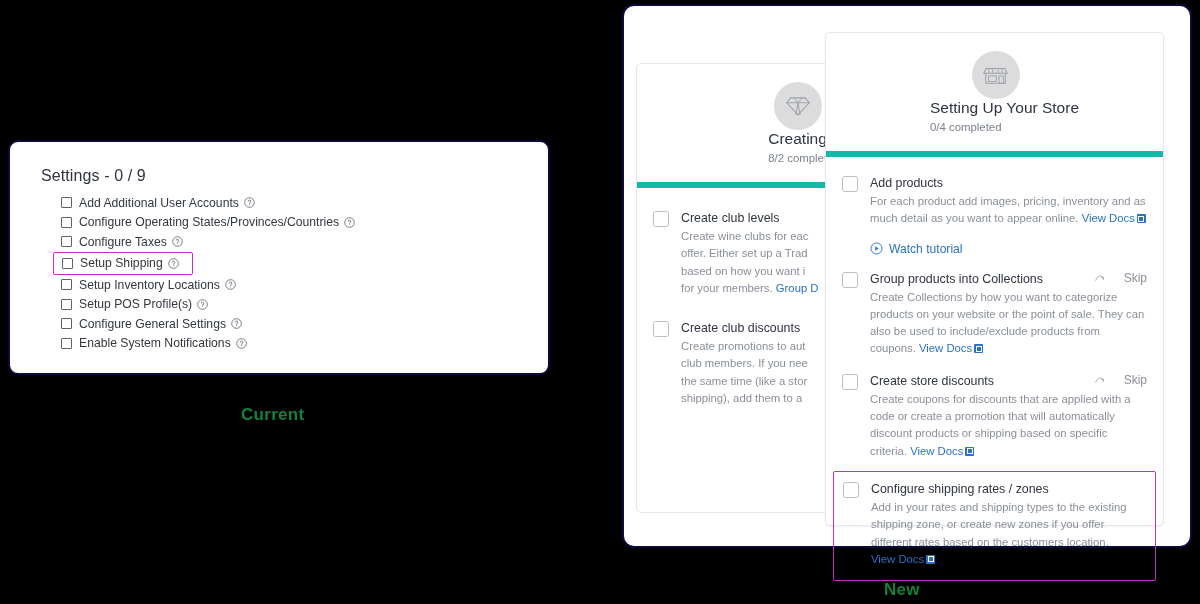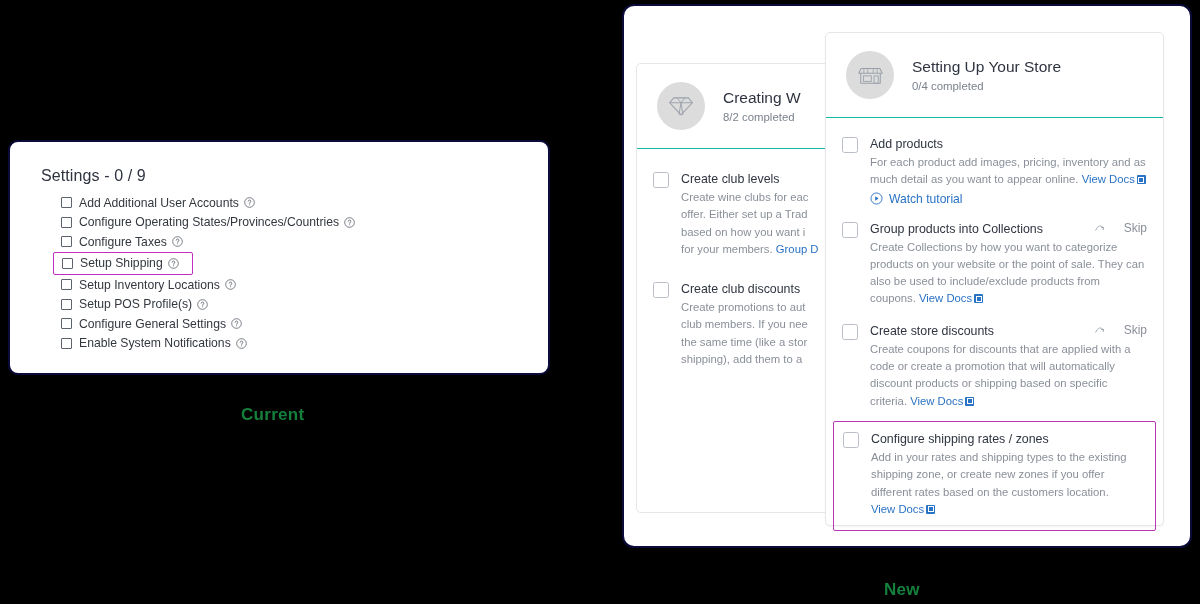--- a/index.html
+++ b/index.html
@@ -124,22 +124,23 @@
     width: 339px;
     height: 494px;
     z-index: 2;
     box-shadow: 0 1px 2px rgba(15,20,35,0.05);
   }
 
   .card-head {
     display: flex;
     align-items: center;
     padding: 18px 0 18px 20px;
-    border-bottom: 1px solid #14b8a6;
+    border-bottom: 6px solid #14b8a6;
     box-sizing: border-box;
+    flex-direction: column;
   }
   .head-badge {
     width: 48px;
     height: 48px;
     border-radius: 50%;
     background: #dcdcdc;
     display: flex;
     align-items: center;
     justify-content: center;
     flex: 0 0 auto;
@@ -213,21 +214,21 @@
     position: absolute;
     left: 1.5px; top: 1.5px;
     width: 6px; height: 6px;
     border: 1px solid #fff;
     box-sizing: border-box;
   }
   .watch {
     display: flex;
     align-items: center;
     gap: 6px;
-    margin-top: 3px;
+    margin-top: 14px;
     color: #2a72c4;
     font-size: 12.1px;
   }
   .skip {
     display: flex;
     align-items: center;
     gap: 14px;
     color: #8a8f99;
     font-size: 12px;
     white-space: nowrap;

